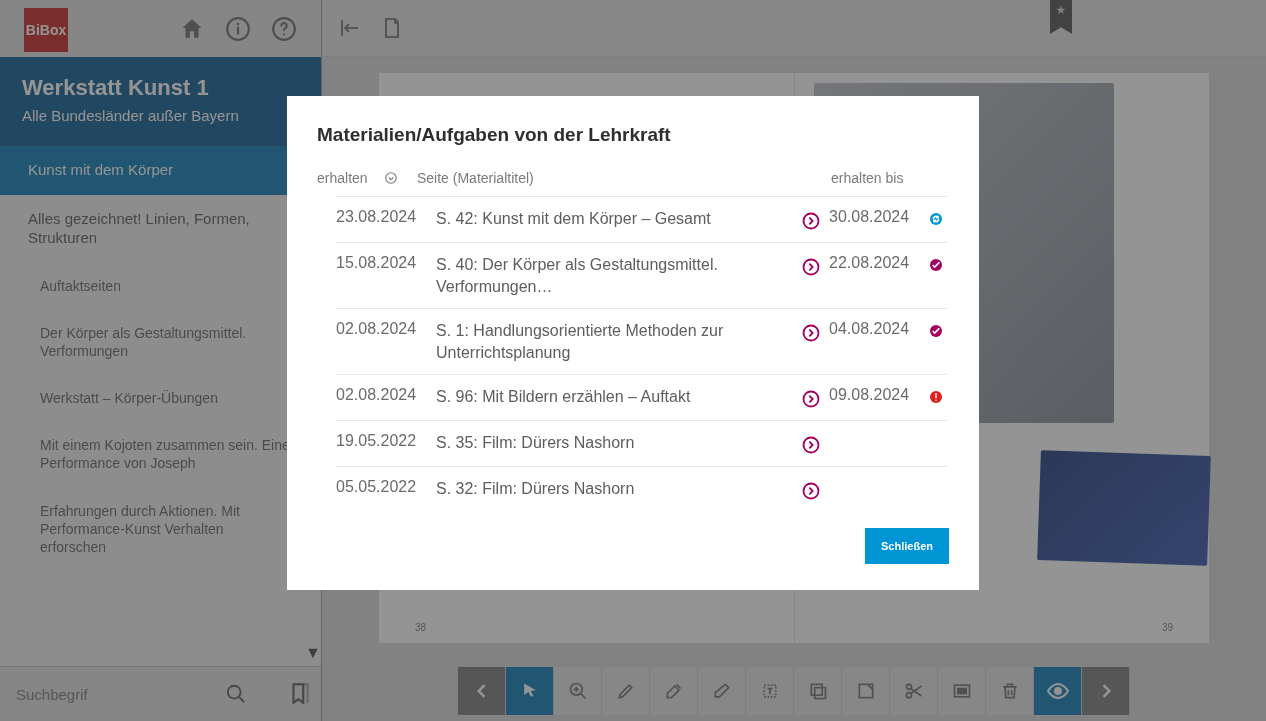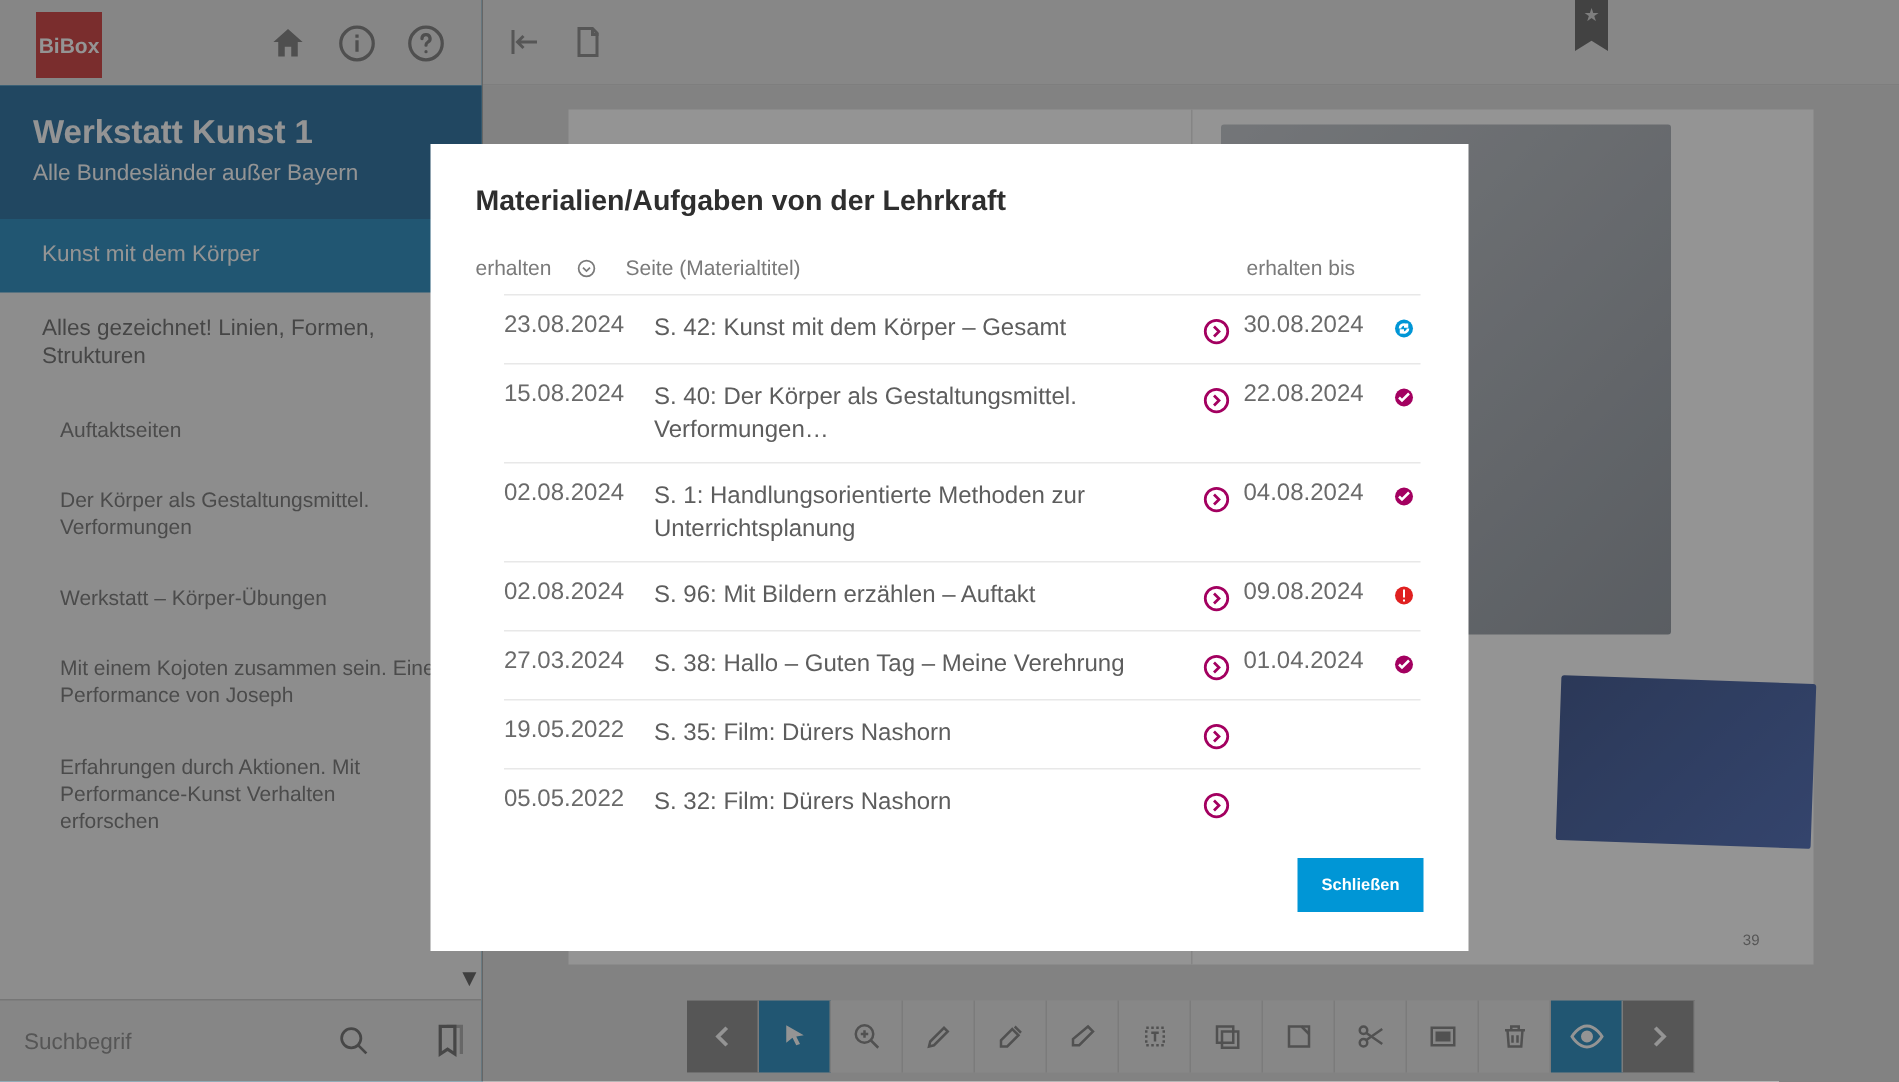--- a/index.html
+++ b/index.html
@@ -223,21 +223,21 @@
     display:grid;
     grid-template-columns: 100px 1fr 28px 96px 22px;
     align-items:start;
     column-gap: 0;
   }
   .thead {
     color:#7a7a7a;
     font-size:14px;
     padding-bottom: 10px;
   }
-  .thead .h-received { display:flex; align-items:flex-end; gap:16px; }
+  .thead .h-received { display:flex; align-items:center; gap:16px; }
   .thead .h-due { text-align:left; }
   .list {
     max-height: 360px;
     overflow-y: scroll;
     padding-right: 2px;
     margin-left: 19px;
   }
   .list::-webkit-scrollbar { width: 16px; }
   .list::-webkit-scrollbar-track { background:#f1f1f1; }
   .list::-webkit-scrollbar-thumb { background:#c4c4c4; }
@@ -550,37 +550,20 @@
                 <circle cx="12" cy="12" r="9"></circle>
                 <path d="M10 8l4 4-4 4"></path>
               </svg>
             </span>
             <span class="due">09.08.2024</span>
             <span class="status">
               <svg width="16" height="16" viewBox="0 0 24 24">
                 <circle cx="12" cy="12" r="9" fill="#e02020"></circle>
                 <rect x="11" y="6" width="2" height="8" fill="#fff"></rect>
                 <rect x="11" y="16" width="2" height="2" fill="#fff"></rect>
-              </svg>
-            </span>
-          </div>
-          <div class="trow">
-            <span class="date">27.03.2024</span>
-            <span class="title">S. 38: Hallo – Guten Tag – Meine Verehrung</span>
-            <span class="go-icon">
-              <svg width="20" height="20" viewBox="0 0 24 24" fill="none" stroke="#a30060" stroke-width="2.2">
-                <circle cx="12" cy="12" r="9"></circle>
-                <path d="M10 8l4 4-4 4"></path>
-              </svg>
-            </span>
-            <span class="due">01.04.2024</span>
-            <span class="status">
-              <svg width="16" height="16" viewBox="0 0 24 24">
-                <circle cx="12" cy="12" r="9" fill="#a30060"></circle>
-                <path d="M7 12l3 3 7-7" stroke="#fff" stroke-width="2.5" fill="none"></path>
               </svg>
             </span>
           </div>
           <div class="trow">
             <span class="date">19.05.2022</span>
             <span class="title">S. 35: Film: Dürers Nashorn</span>
             <span class="go-icon">
               <svg width="20" height="20" viewBox="0 0 24 24" fill="none" stroke="#a30060" stroke-width="2.2">
                 <circle cx="12" cy="12" r="9"></circle>
                 <path d="M10 8l4 4-4 4"></path>

